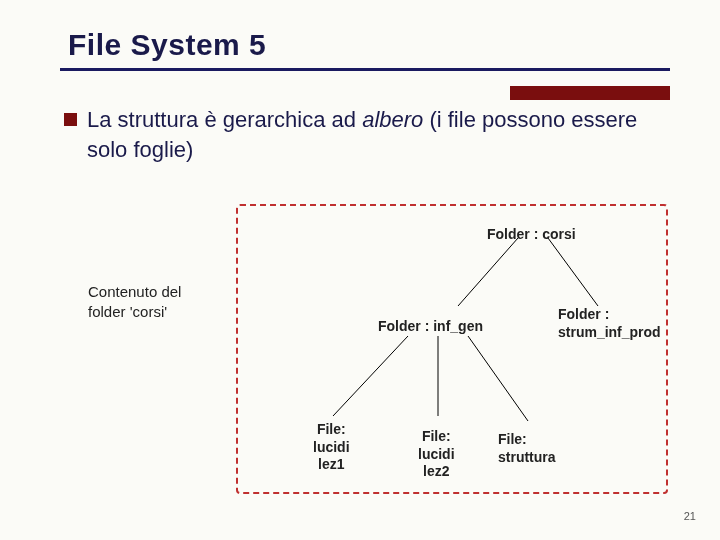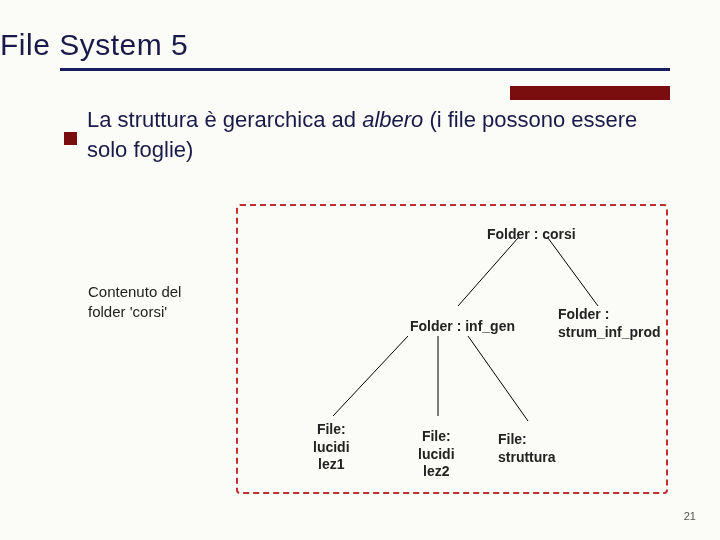--- a/index.html
+++ b/index.html
@@ -12,40 +12,41 @@
     overflow: hidden;
   }
   .slide {
     width: 100%;
     height: 100%;
     position: relative;
     padding: 28px 0 0 0;
   }
   .title {
     font-size: 30px;
-    font-weight: normal;
+    font-weight: bold;
     color: #1a1a4a;
+    padding-left: 68px;
     letter-spacing: 0.5px;
   }
   .title-rule {
     height: 3px;
     background: #1a1a60;
     margin: 6px 50px 0 60px;
   }
   .accent-bar {
     position: absolute;
     right: 50px;
     top: 86px;
     width: 160px;
     height: 14px;
     background: #7a0e0e;
   }
   .bullet-row {
     display: flex;
-    align-items: center;
+    align-items: flex-start;
     margin: 34px 50px 0 64px;
   }
   .bullet-sq {
     width: 13px;
     height: 13px;
     background: #7a0e0e;
     margin-top: 8px;
     flex-shrink: 0;
     margin-right: 10px;
   }
@@ -121,21 +122,21 @@
     <svg class="lines">
       <line x1="280" y1="32" x2="220" y2="100" stroke="#000" stroke-width="1"></line>
       <line x1="310" y1="32" x2="360" y2="100" stroke="#000" stroke-width="1"></line>
       <line x1="170" y1="130" x2="95" y2="210" stroke="#000" stroke-width="1"></line>
       <line x1="200" y1="130" x2="200" y2="210" stroke="#000" stroke-width="1"></line>
       <line x1="230" y1="130" x2="290" y2="215" stroke="#000" stroke-width="1"></line>
     </svg>
 
     <div class="node" style="left:230px; top:20px;margin-left:19px;">Folder : corsi</div>
 
-    <div class="node" style="left:140px; top:112px;margin-left:32px;">Folder : inf_gen</div>
+    <div class="node" style="left:140px; top:112px;">Folder : inf_gen</div>
 
     <div class="node" style="left:320px; top:100px; white-space:normal;">
       <div>Folder :</div>
       <div>strum_inf_prod</div>
     </div>
 
     <div class="node" style="left:75px; top:215px; text-align:center;">
       <div>File:</div>
       <div>lucidi</div>
       <div>lez1</div>

